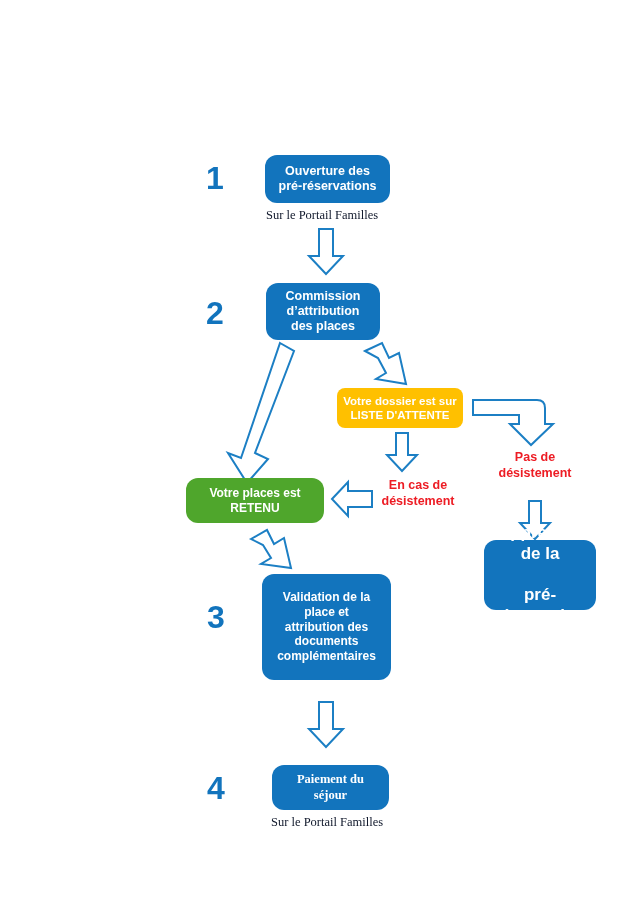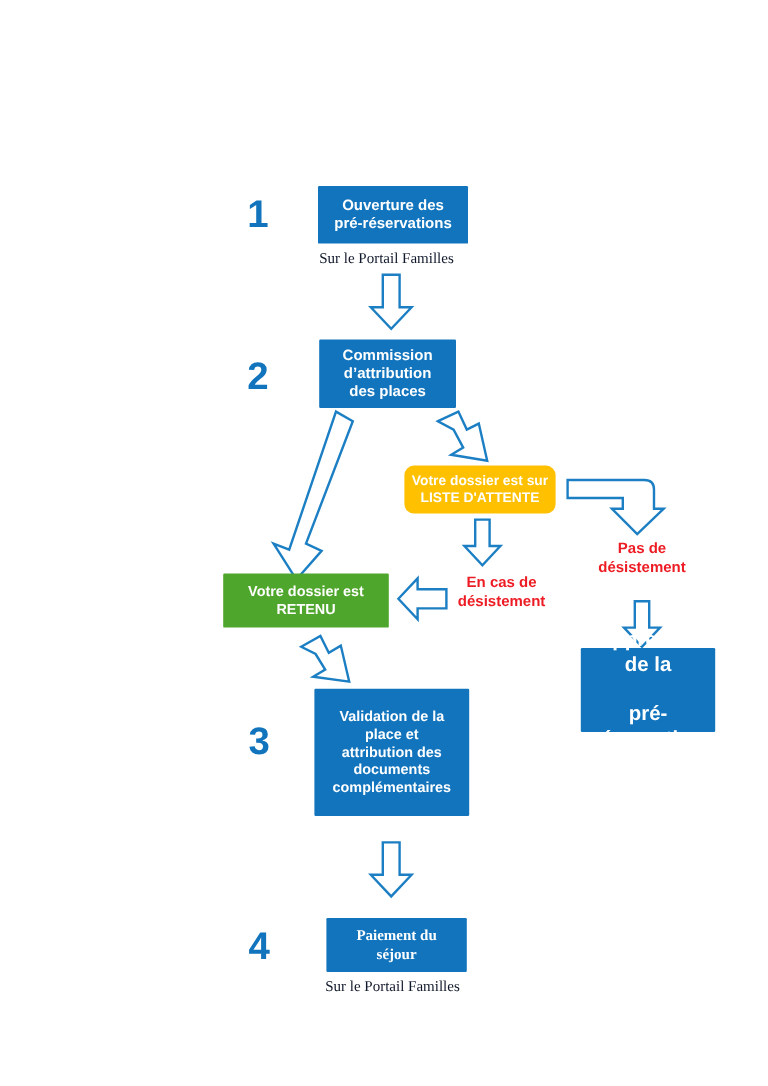--- a/index.html
+++ b/index.html
@@ -20,21 +20,21 @@
   .node {
     position: absolute;
     box-sizing: border-box;
     display: flex;
     align-items: center;
     justify-content: center;
     text-align: center;
     color: #ffffff;
     font-weight: bold;
     line-height: 1.22;
-    border-radius: 1px;
+    border-radius: 12px;
     padding: 4px 6px;
     white-space: pre-line;
   }
   .node.blue   { background: #1274BD; }
   .node.orange { background: #FFC000; }
   .node.green  { background: #4FA62C; }
 
   .step-num {
     position: absolute;
     color: #1274BD;
@@ -120,21 +120,21 @@
 
   <div class="red-label" style="left:490px; top:450px; width:90px;">Pas de
 désistement</div>
 
   <div class="arrow" style="left:330px; top:480px;">
     <svg width="44" height="38" viewBox="0 0 44 38">
       <polygon points="2,19 18,2 18,11 42,11 42,27 18,27 18,36" fill="#ffffff" stroke="#1C7FC4" stroke-width="2" stroke-linejoin="miter"></polygon>
     </svg>
   </div>
 
-  <div class="node green" style="left:186px; top:478px; width:138px; height:45px; font-size:12px;">Votre dossier est
+  <div class="node green" style="left:186px; top:478px; width:138px; height:45px; font-size:12px;">Votre places est
 RETENU</div>
 
   <div class="arrow" style="left:518px; top:500px;">
     <svg width="34" height="40" viewBox="0 0 34 40">
       <polygon points="11,1 23,1 23,23 32,23 17,39 2,23 11,23" fill="#ffffff" stroke="#1C7FC4" stroke-width="2" stroke-linejoin="miter"></polygon>
     </svg>
   </div>
 
   <div class="node blue" style="left:484px; top:540px; width:112px; height:70px; font-size:17px;">Suppression de la
 

